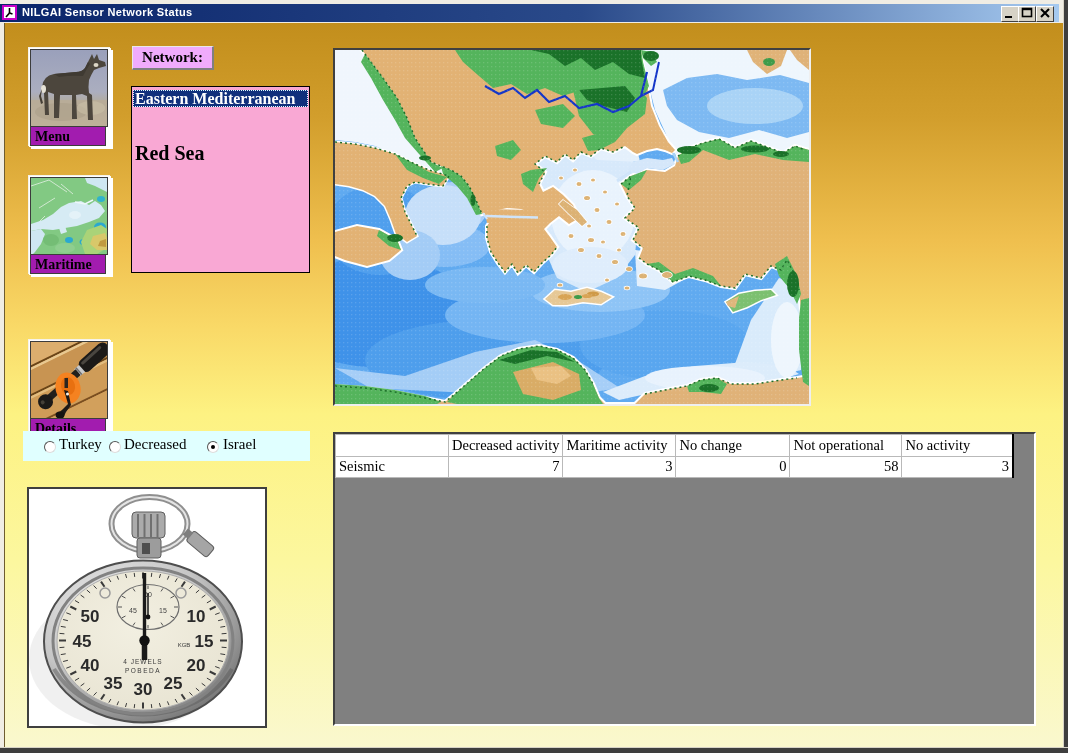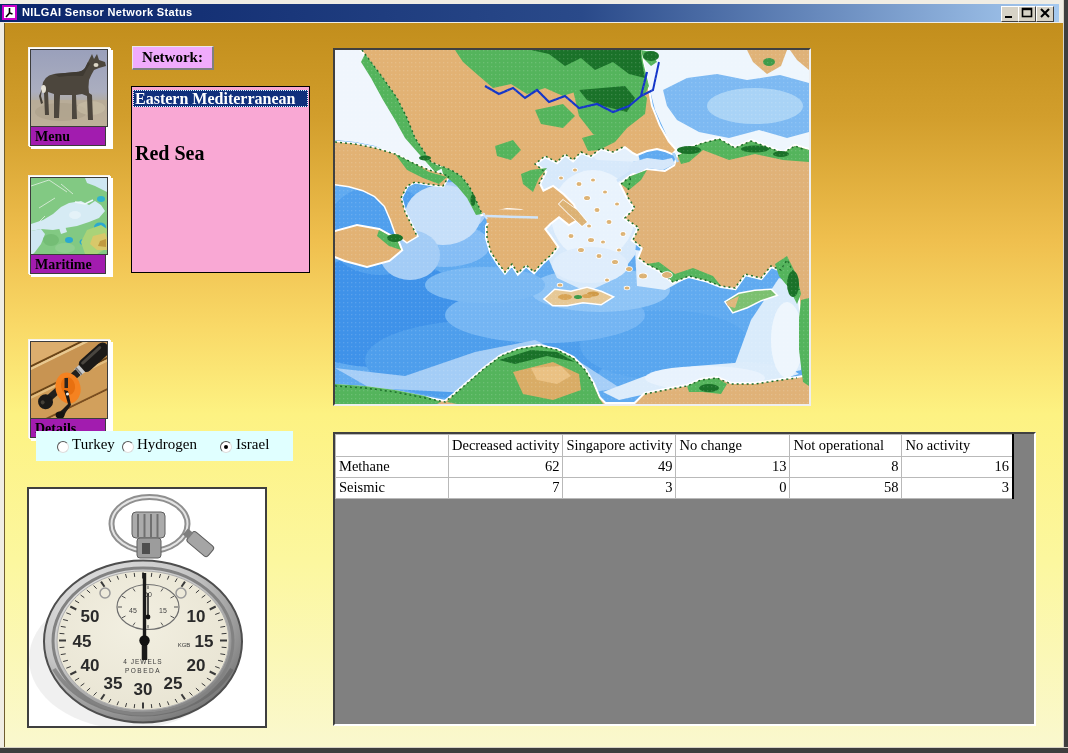--- a/index.html
+++ b/index.html
@@ -36,21 +36,21 @@
   border-right:2px solid #808080;border-bottom:2px solid #808080;
   box-sizing:border-box;text-align:center;font-weight:bold;font-size:15px;line-height:21px;}
 
 .listbox{position:absolute;left:131px;top:86px;width:179px;height:187px;
   background:#f9a8d4;border:1px solid #000;box-sizing:border-box;}
 .listbox .sel{position:absolute;left:1px;top:3px;width:175px;height:17px;
   background:#10307c;color:#fff;font-weight:bold;font-size:16px;line-height:17px;padding-left:2px;
   outline:1px dotted #e0ffff;outline-offset:-1px;box-sizing:border-box;}
 .listbox .it2{position:absolute;left:3px;top:21px;color:#000;font-weight:bold;font-size:20px;margin-top:34px;}
 
-.radios{position:absolute;left:36px;top:431px;width:257px;height:30px;background:#e0ffff;}
+.radios{position:absolute;left:23px;top:431px;width:287px;height:30px;background:#e0ffff;}
 .rad{position:absolute;top:10px;width:10px;height:10px;border-radius:50%;background:#fff;
   border:1px solid;border-color:#555 #ddd #ddd #555;box-sizing:content-box;}
 .rad .dot{position:absolute;left:3px;top:3px;width:4px;height:4px;border-radius:50%;background:#000;}
 .radlbl{position:absolute;top:5px;font-size:15px;}
 
 .swbox{position:absolute;left:27px;top:487px;width:240px;height:241px;background:#fff;
   border:2px solid #3f3f3f;box-sizing:border-box;}
 
 .map{position:absolute;left:333px;top:48px;width:478px;height:358px;
   border-top:2px solid #404040;border-left:2px solid #404040;
@@ -178,21 +178,21 @@
 <div class="netlbl">Network:</div>
 <div class="listbox">
   <div class="sel">Eastern Mediterranean</div>
   <div class="it2">Red Sea</div>
 </div>
 
 <div class="radios">
   <span class="rad" style="left:21px;"></span>
     <span class="radlbl" style="left:36px;">Turkey</span>
   <span class="rad" style="left:86px;"></span>
-    <span class="radlbl" style="left:101px;">Hydrogen</span>
+    <span class="radlbl" style="left:101px;">Decreased</span>
   <span class="rad" style="left:184px;">
       <span class="dot"></span>
     </span>
     <span class="radlbl" style="left:200px;">Israel</span>
 </div>
 
 <div class="swbox" id="swbox"><svg width="236" height="237" viewBox="0 0 236 237">
 <defs>
 <radialGradient id="chrome" cx="35%" cy="30%" r="80%">
  <stop offset="0" stop-color="#ededed"></stop>
@@ -498,32 +498,24 @@
       <col style="width:112px">
       <col style="width:113px">
       <col style="width:114px">
       <col style="width:112px">
       <col style="width:111px">
     </colgroup>
   <tbody>
       <tr class="hdr">
         <td></td>
         <td>Decreased activity</td>
-        <td>Singapore activity</td>
+        <td>Maritime activity</td>
         <td>No change</td>
         <td>Not operational</td>
         <td>No activity</td>
-      </tr>
-  <tr>
-        <td>Methane</td>
-        <td class="num">62</td>
-        <td class="num">49</td>
-        <td class="num">13</td>
-        <td class="num">8</td>
-        <td class="num">16</td>
       </tr>
   <tr>
         <td>Seismic</td>
         <td class="num">7</td>
         <td class="num">3</td>
         <td class="num">0</td>
         <td class="num">58</td>
         <td class="num">3</td>
       </tr>
 </tbody>

